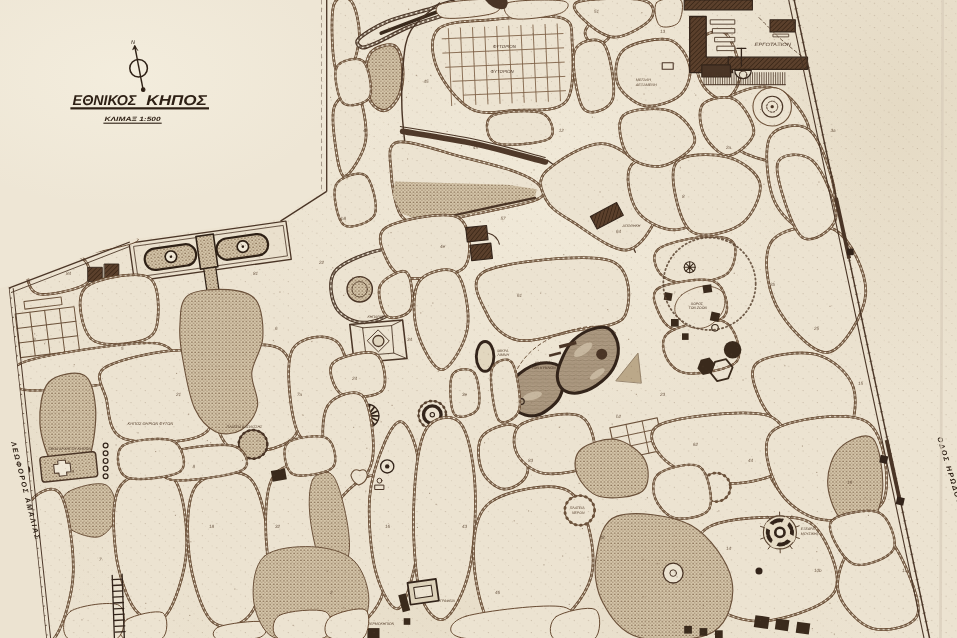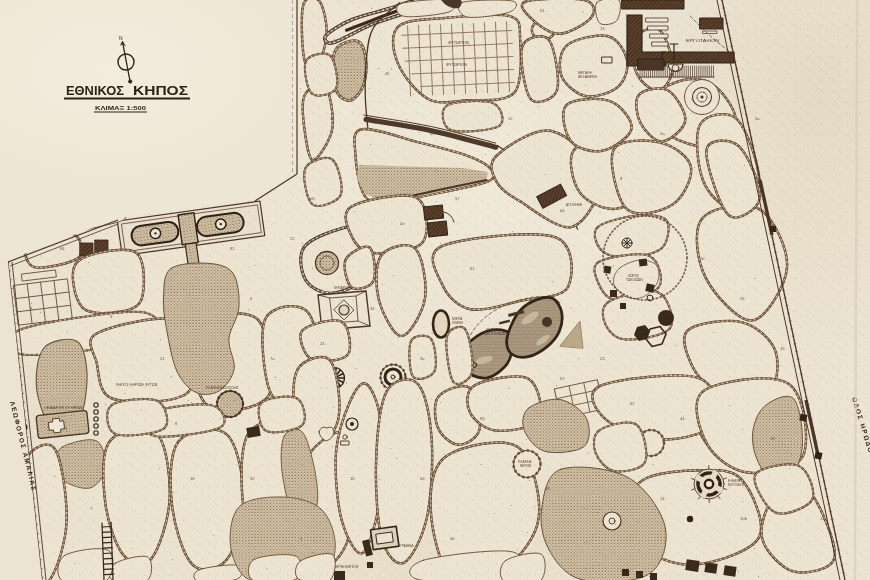--- a/index.html
+++ b/index.html
@@ -1,14 +1,14 @@
 <!DOCTYPE html>
 <html><head><meta charset="utf-8"><style>
 html,body{margin:0;padding:0;background:#e9e0cf;}
-#map{width:870px;height:580px;position:relative;overflow:hidden;font-family:"Liberation Sans",sans-serif;}
+#map{width:870px;height:580px;position:relative;overflow:hidden;font-family:"Liberation Sans",sans-serif;font-style:italic;}
 </style></head><body>
 
 <div id="map">
 <svg width="870" height="580" viewBox="0 0 870 580">
 <defs>
 <pattern id="stip" width="3.1" height="3.1" patternUnits="userSpaceOnUse">
  <rect width="3.1" height="3.1" fill="#d5c6aa"></rect>
  <circle cx="0.8" cy="0.9" r="0.6" fill="#65492f"></circle>
  <circle cx="2.3" cy="2.4" r="0.45" fill="#7a5e45"></circle>
 </pattern>

